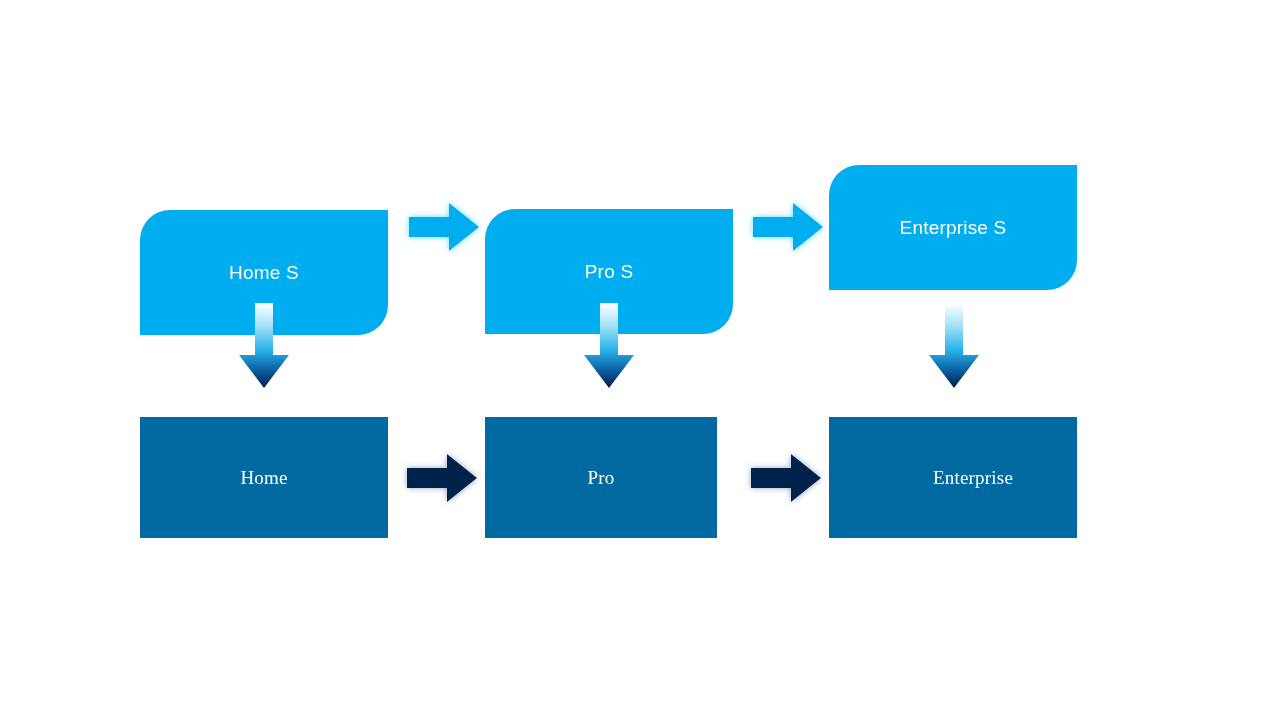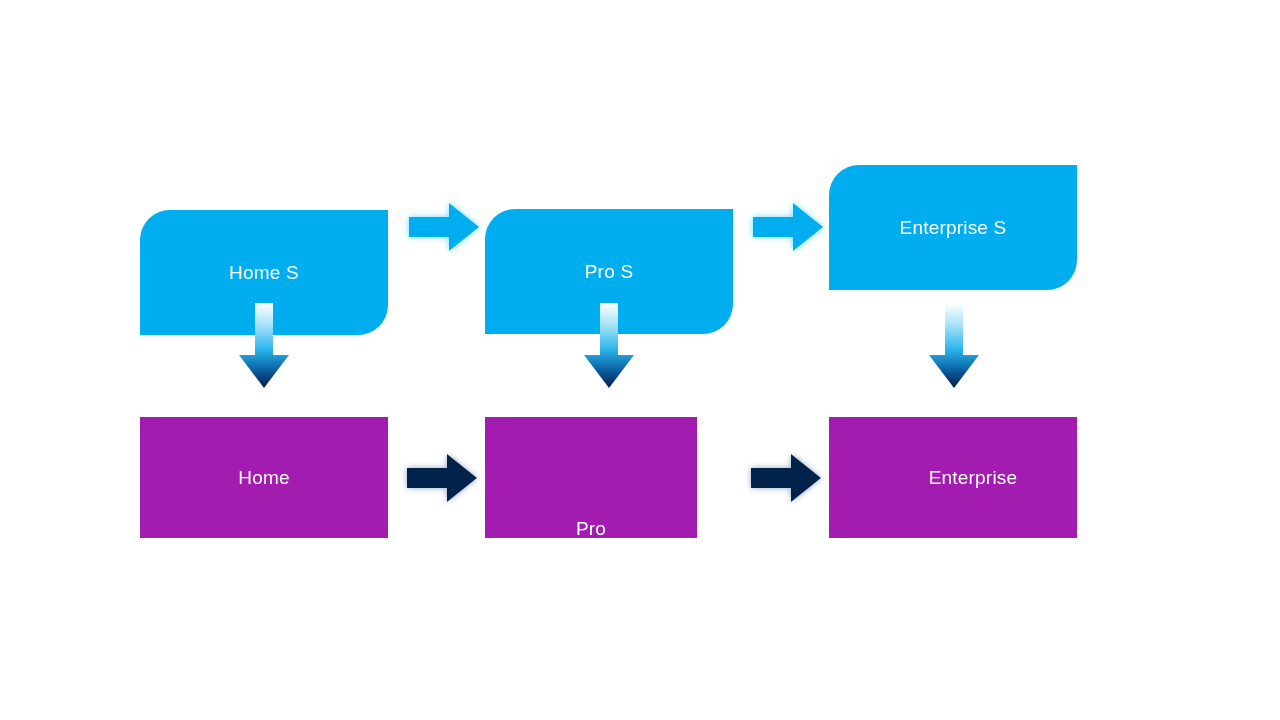--- a/index.html
+++ b/index.html
@@ -29,22 +29,23 @@
     color: #ffffff;
     font-size: 19px;
     font-weight: 400;
     letter-spacing: 0.2px;
   }
   .box-top {
     background: #00AEEF;
     border-radius: 30px 0 30px 0;
   }
   .box-bottom {
-    background: #a21caf;
+    background: #0369a1;
     border-radius: 0;
+    font-family: Liberation Serif, serif;
   }
   .box-label {
     display: block;
     line-height: 1;
     pointer-events: none;
   }
 
   
   .harrow {
     position: absolute;
@@ -163,21 +164,21 @@
         </linearGradient>
       </defs>
       <polygon points="21,0 39,0 39,52 55,52 30,85 5,52 21,52" fill="url(#vgrad3)"></polygon>
     </svg>
   </div>
 
   <div class="box box-bottom" style="left:140px; top:417px; width:248px; height:121px;">
     <span class="box-label">Home</span>
   </div>
 
-  <div class="box box-bottom" style="left:485px; top:417px; width:212px; height:121px;align-items:flex-end;">
+  <div class="box box-bottom" style="left:485px; top:417px; width:232px; height:121px;">
     <span class="box-label">Pro</span>
   </div>
 
   <div class="box box-bottom" style="left:829px; top:417px; width:248px; height:121px;padding-left:40px;">
     <span class="box-label">Enterprise</span>
   </div>
 
   <div class="harrow" style="left:403px; top:449px;">
     <svg viewBox="0 0 78 58" xmlns="http://www.w3.org/2000/svg">
       <defs>

